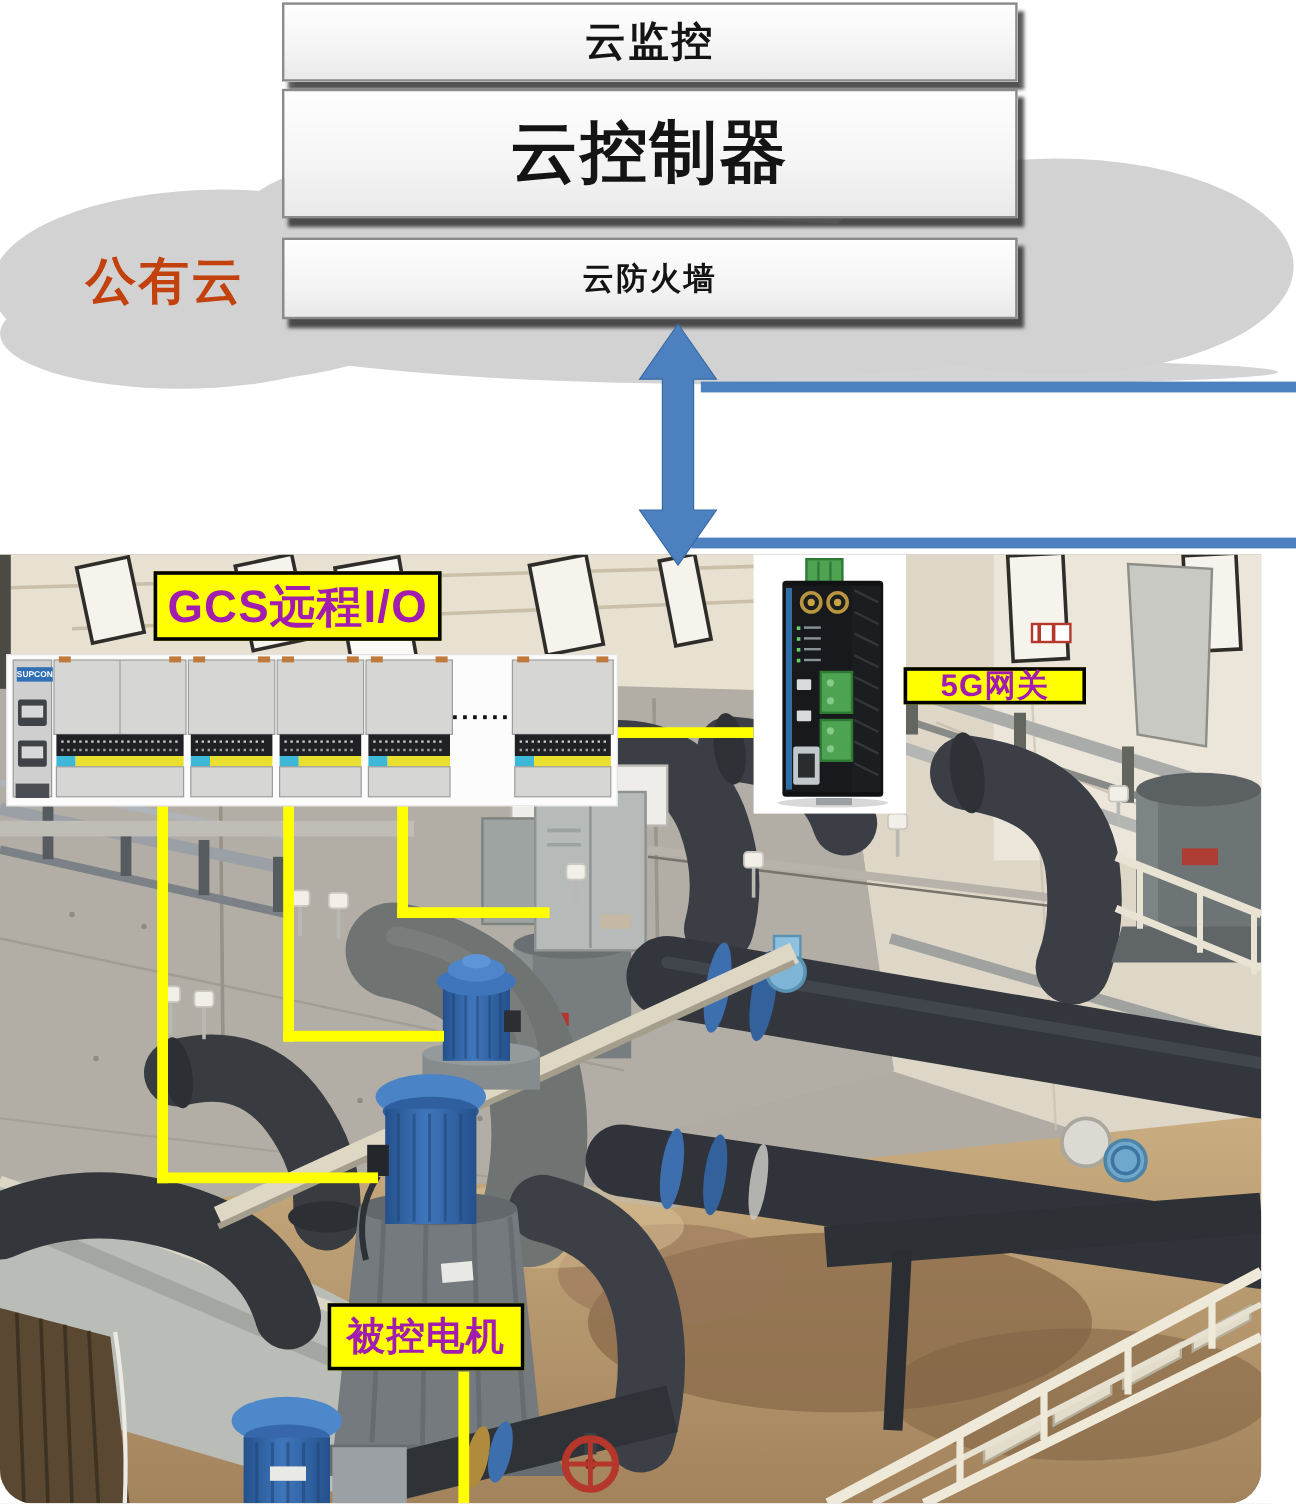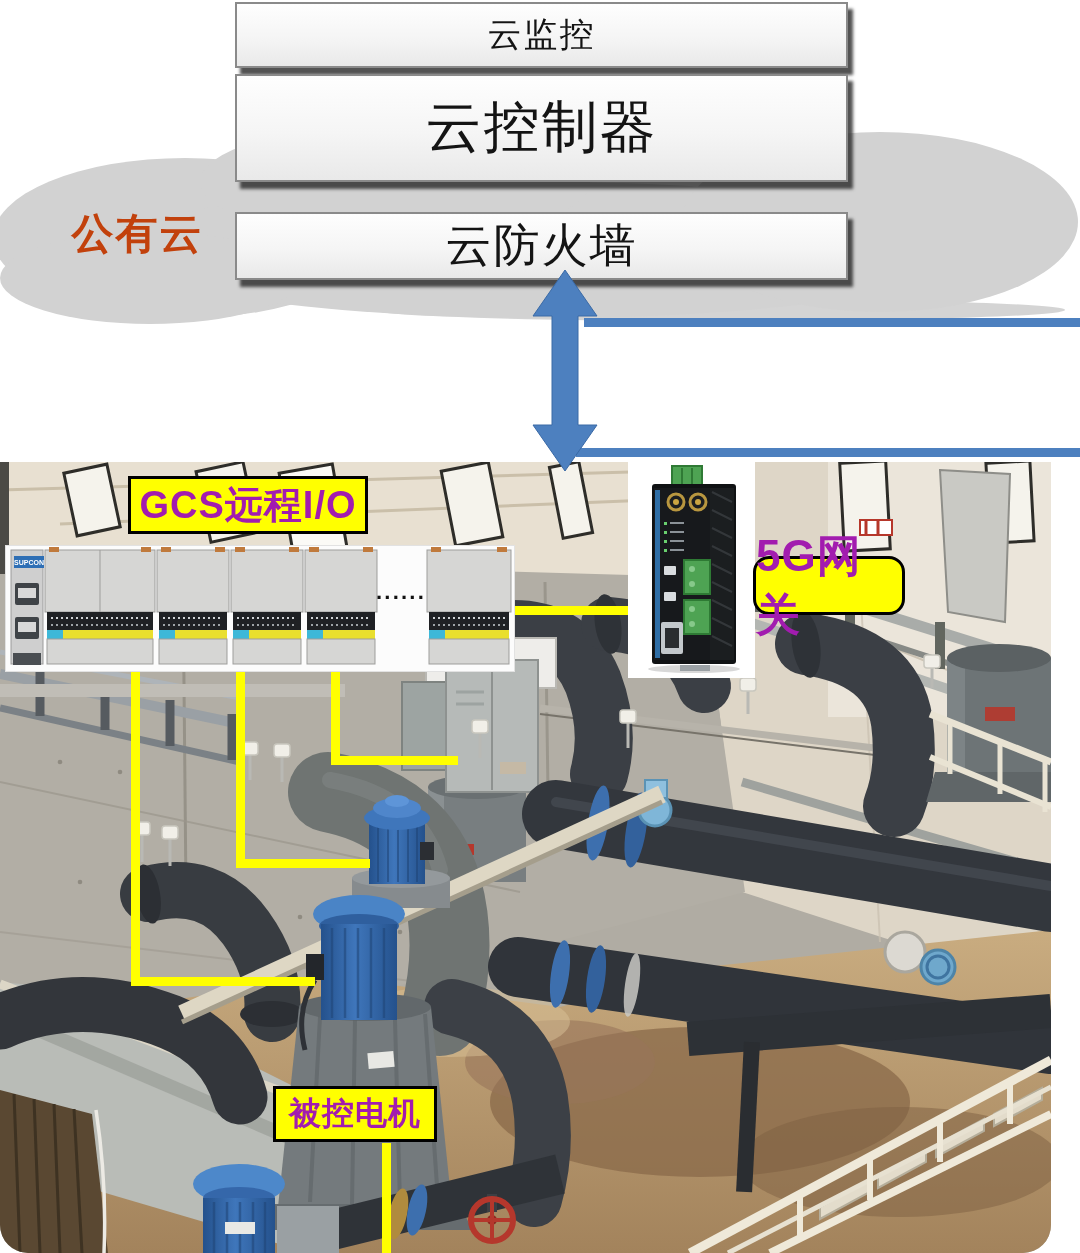--- a/index.html
+++ b/index.html
@@ -2,34 +2,34 @@
 <html><head>
 <meta charset="utf-8">
 <style>
   html,body{margin:0;padding:0;background:#ffffff;}
   .canvas{position:relative;width:1080px;height:1253px;background:#ffffff;overflow:hidden;
           font-family:"Liberation Sans","DejaVu Sans",sans-serif;}
   .abs{position:absolute;}
   
   .cloudbox{position:absolute;left:235px;width:609px;display:flex;align-items:center;justify-content:center;
             background:linear-gradient(#fefefe,#f5f5f5 55%,#e9e9e9);border:2px solid #8a8a8a;
-            box-shadow:5px 7px 3px rgba(40,40,40,.8);color:#141414;font-weight:400;letter-spacing:2px;text-align:center;}
+            box-shadow:5px 7px 3px rgba(40,40,40,.8);color:#141414;font-weight:700;letter-spacing:2px;text-align:center;}
   .b1{top:2px;height:62px;font-size:34px;}
   .b2{top:74px;height:104px;font-size:56px;}
-  .b3{top:212px;height:64px;font-size:46px;}
+  .b3{top:198px;height:64px;font-size:26px;}
   .cloud-label{position:absolute;left:50px;top:206px;width:175px;text-align:center;
                font-size:42px;font-weight:900;color:#c2410c;letter-spacing:2px;}
   
   .photo{position:absolute;left:0;top:462px;width:1051px;height:791px;background:#b0aca3;
          border-radius:0 0 28px 28px;overflow:hidden;}
   .scene{position:absolute;left:0;top:0;}
   .callout{position:absolute;background:#ffff00;border:3px solid #000;color:#a21caf;font-weight:900;
            display:flex;align-items:center;justify-content:center;letter-spacing:1px;box-sizing:border-box;}
   .co-gcs{left:128px;top:14px;width:240px;height:58px;font-size:38px;}
-  .co-gw{left:753px;top:94px;width:152px;height:59px;font-size:44px;border-radius:16px;}
+  .co-gw{left:753px;top:94px;width:152px;height:31px;font-size:26px;}
   .co-motor{left:273px;top:624px;width:164px;height:56px;font-size:32px;}
   .yline{position:absolute;background:#ffff00;}
   .io-panel{position:absolute;left:5px;top:83px;width:510px;height:127px;background:#fcfcfc;
             box-shadow:0 0 0 1px #e2e2e2 inset;}
   .supcon{position:absolute;left:9px;top:11px;width:30px;height:12px;background:#2e6fb5;color:#fff;
           font-size:7px;font-weight:700;display:flex;align-items:center;justify-content:center;letter-spacing:0;}
   .iodots{position:absolute;left:366px;top:40px;width:60px;text-align:center;font-size:22px;
           font-weight:900;color:#111;letter-spacing:1px;}
   .gw-panel{position:absolute;left:628px;top:0;width:127px;height:216px;background:#ffffff;}
 </style>

